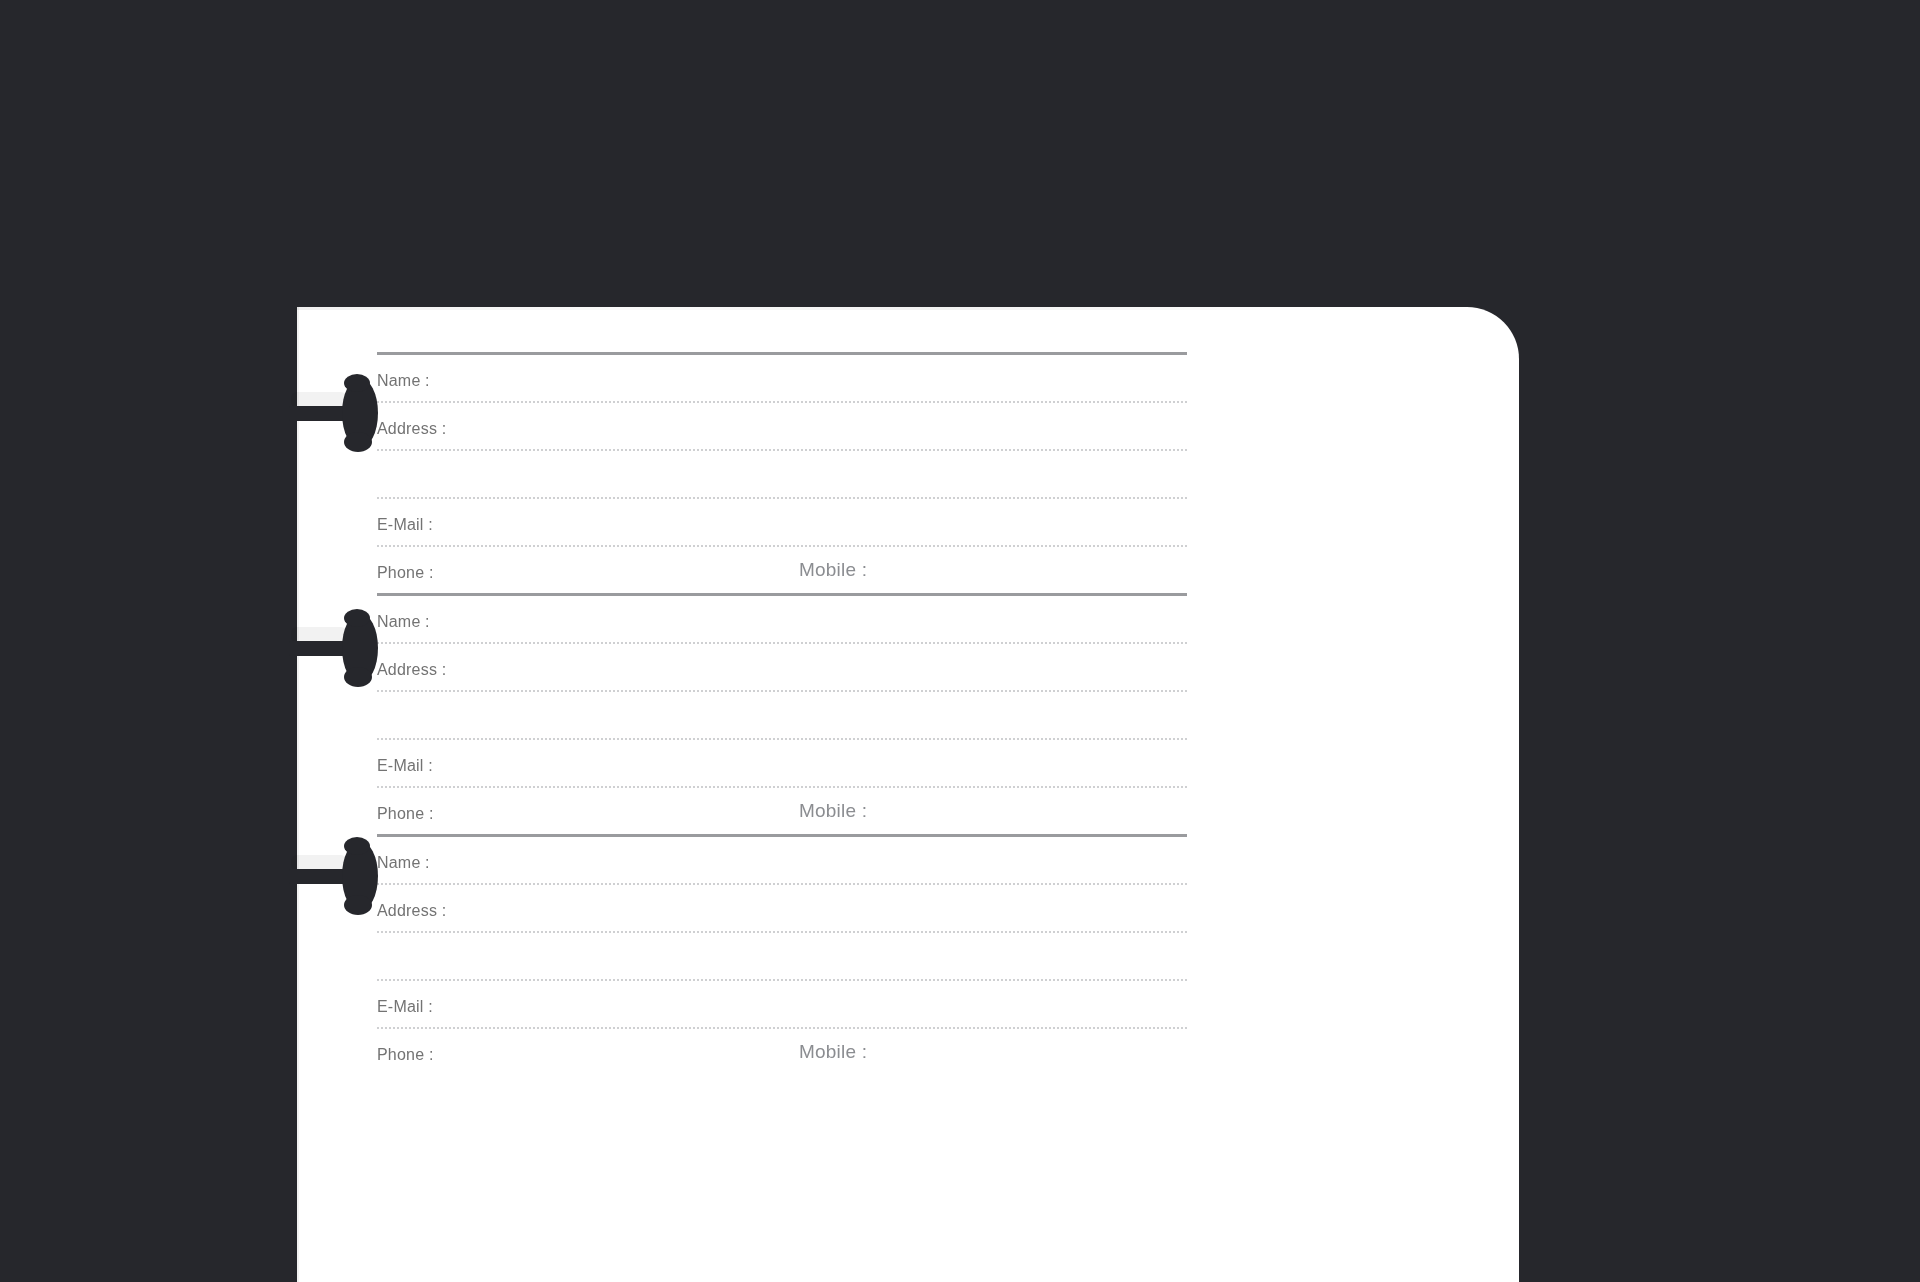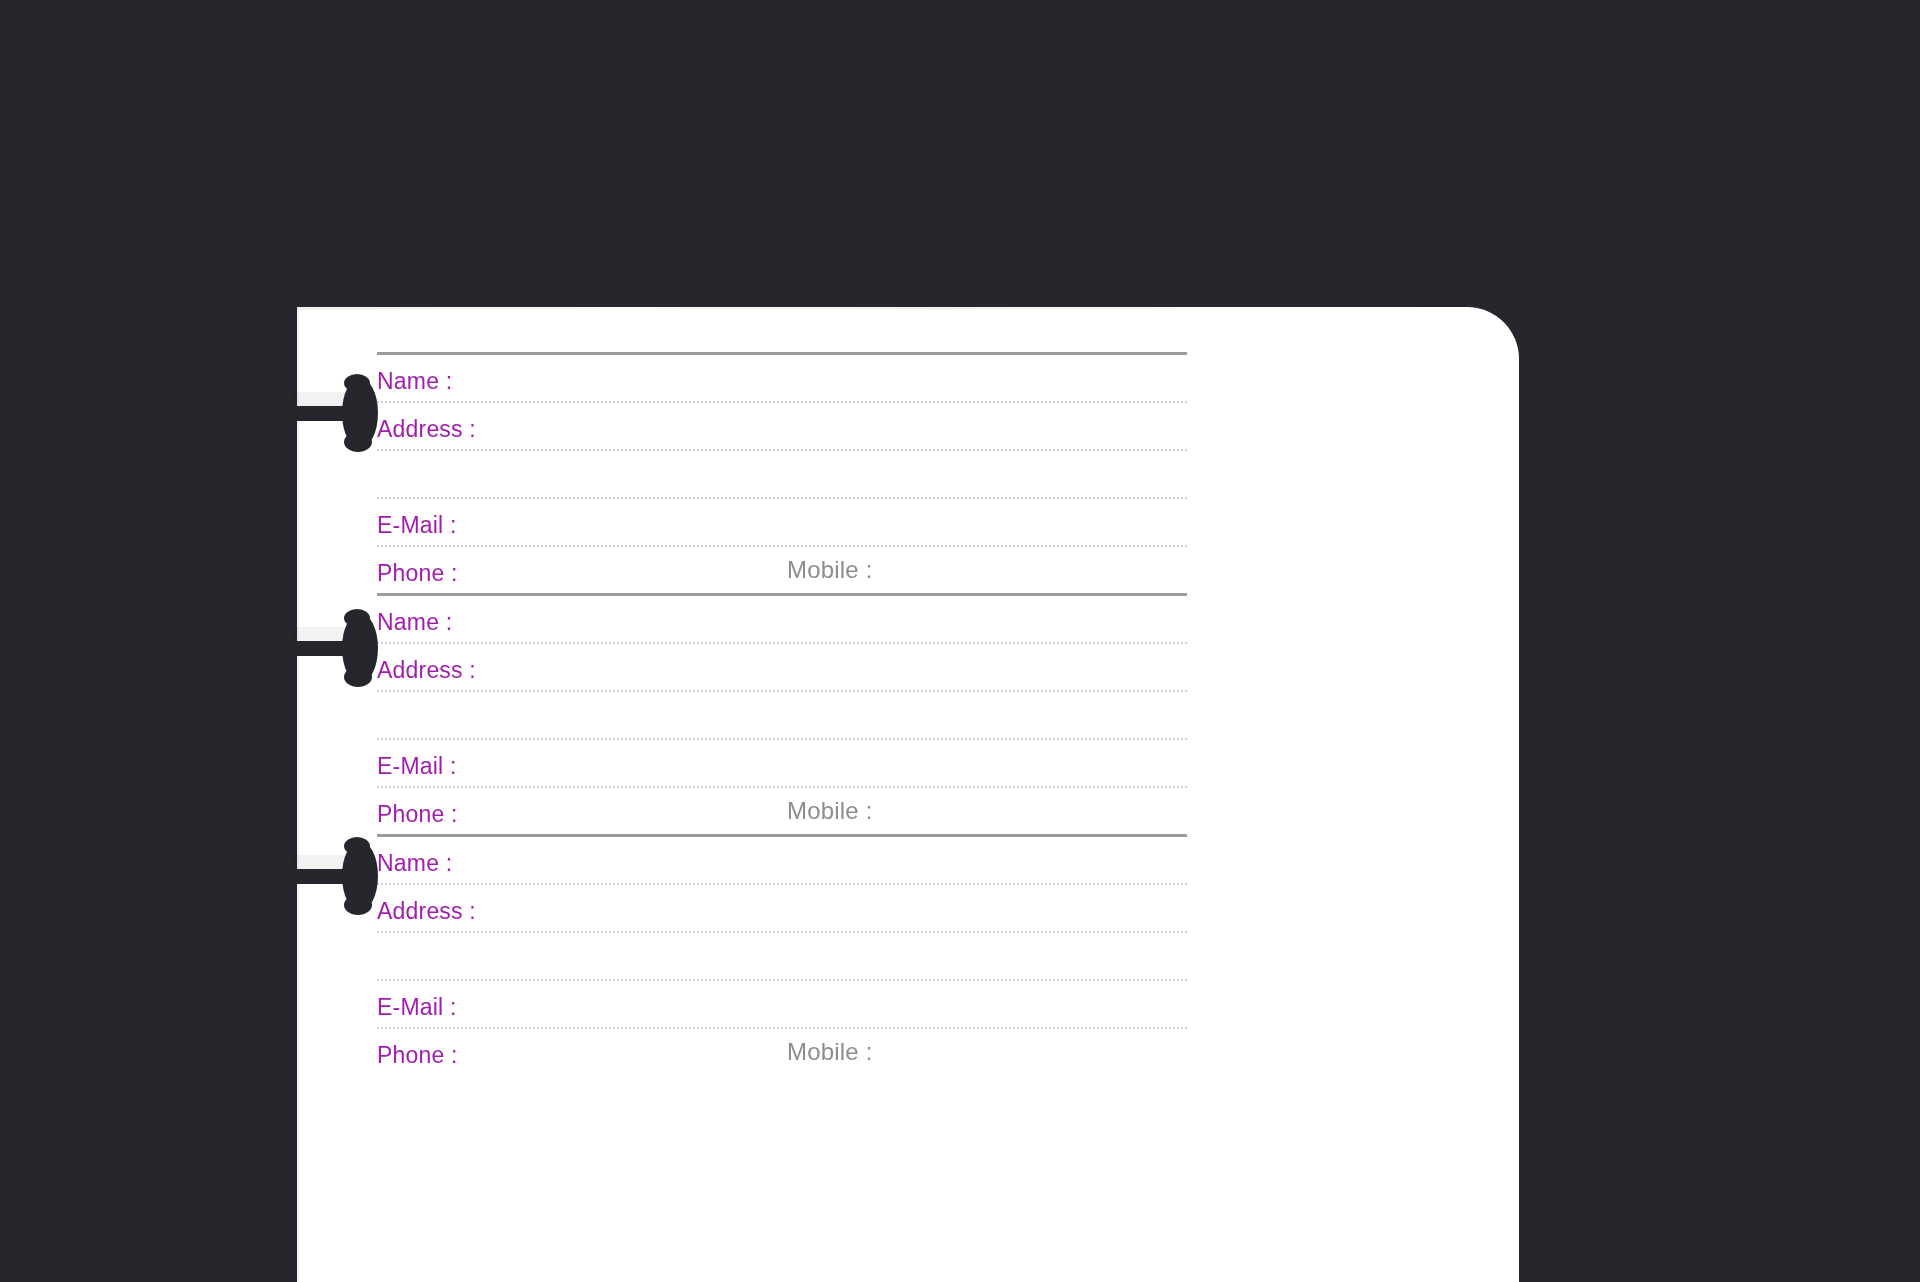--- a/index.html
+++ b/index.html
@@ -75,35 +75,35 @@
     width: 100%;
   }
 
   .field {
     position: relative;
     height: 46px;
     display: flex;
     align-items: center;
   }
   .field-label {
-    font-size: 23px;
-    color: #a21caf;
+    font-size: 16px;
+    color: #737373;
     letter-spacing: 0.2px;
     white-space: nowrap;
     font-weight: 400;
     margin-top: 6px;
   }
   .field-blank { height: 46px; }
 
   
   .field.pair { }
   .field .mobile-label {
     position: absolute;
-    left: 410px;
-    font-size: 24px;
+    left: 422px;
+    font-size: 19px;
     color: #8b8d91;
     letter-spacing: 0.2px;
     white-space: nowrap;
   }
 
   
   .ring-hole {
     position: absolute;
     width: 78px;
     height: 70px;

